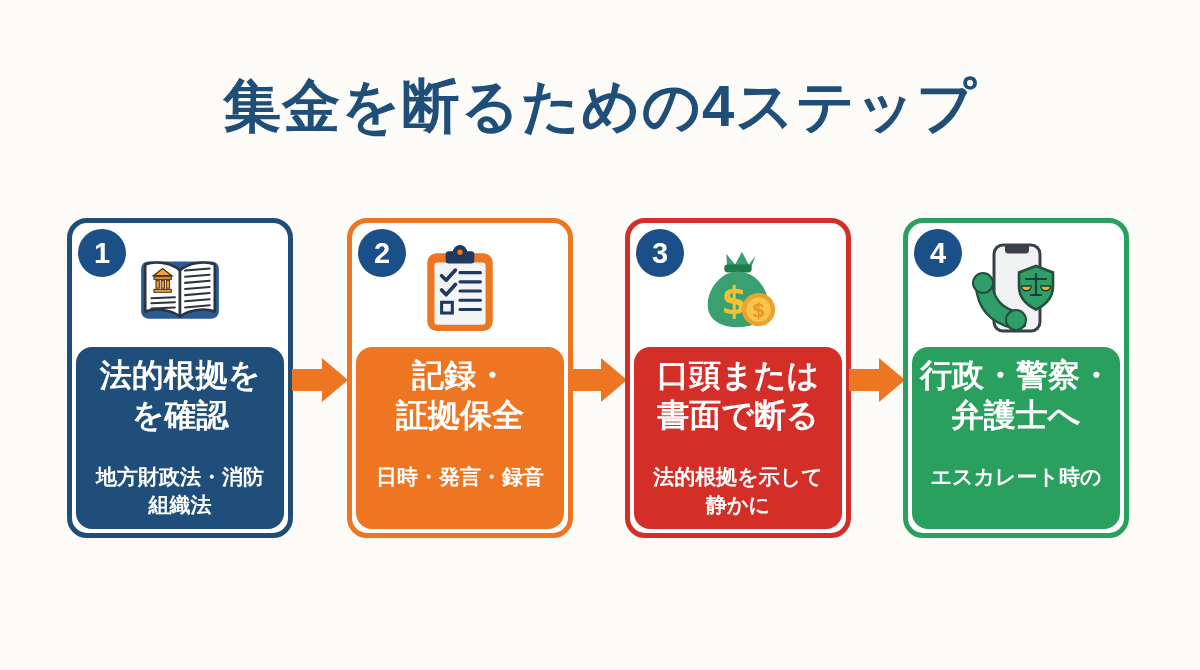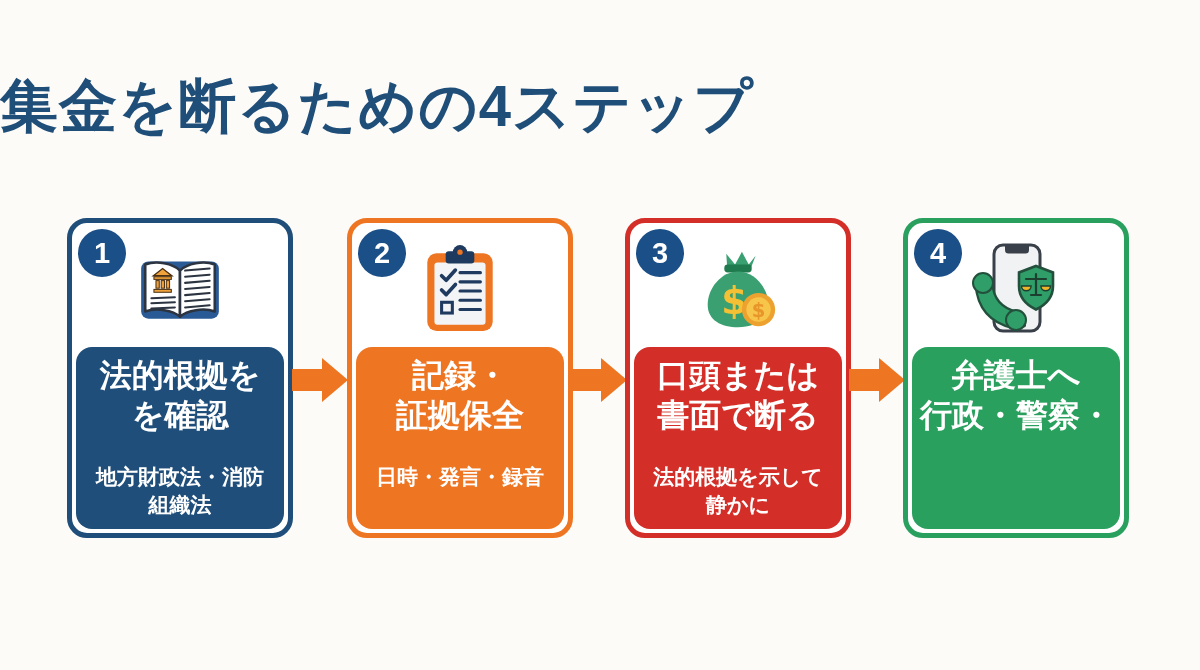--- a/index.html
+++ b/index.html
@@ -1,21 +1,21 @@
 <!DOCTYPE html>
 <html lang="ja"><head>
 <meta charset="utf-8">
 <style>
   html,body { margin:0; padding:0; background:#fcfbf8; }
   body { display:flex; justify-content:center; font-family:"Liberation Sans","DejaVu Sans",sans-serif; }
   .stage { position:relative; width:1200px; height:670px; background:#fcfbf8; overflow:hidden; }
 
   .main-title {
     position:absolute; top:68px; left:0; right:0;
-    font-size:58px; font-weight:900;
+    text-align:center; font-size:58px; font-weight:900;
     letter-spacing:1px; color:var(--accent,#1f4e79);
   }
 
   .step-card {
     position:absolute; top:218px; width:226px; height:320px;
     box-sizing:border-box; background:#ffffff;
     border:5px solid var(--accent); border-radius:20px;
   }
   .card-1 { left:67px; } .card-2 { left:347px; }
   .card-3 { left:625px; } .card-4 { left:903px; }
@@ -182,21 +182,22 @@
           <line x1="66" y1="32" x2="66" y2="53"></line>
           <line x1="56" y1="37" x2="76" y2="37"></line>
           <line x1="61" y1="53" x2="71" y2="53"></line>
         </g>
         <path d="M51.5 44 a4.8 4.8 0 0 0 9.6 0 Z" fill="#f0b429" stroke="#1d3f30" stroke-width="1.4"></path>
         <path d="M70.9 44 a4.8 4.8 0 0 0 9.6 0 Z" fill="#f0b429" stroke="#1d3f30" stroke-width="1.4"></path>
       </svg>
     </div>
     <div class="label-panel">
       <div class="step-title">
+        <div>行政・警察・</div>
         <div>弁護士へ</div>
-        <div>行政・警察・</div>
-      </div>
-      <div class="step-subtitle">
+      </div>
+      <div class="step-subtitle">
+        <div>エスカレート時の</div>
       </div>
     </div>
   </div>
 
 </div>
 
 </body></html>

